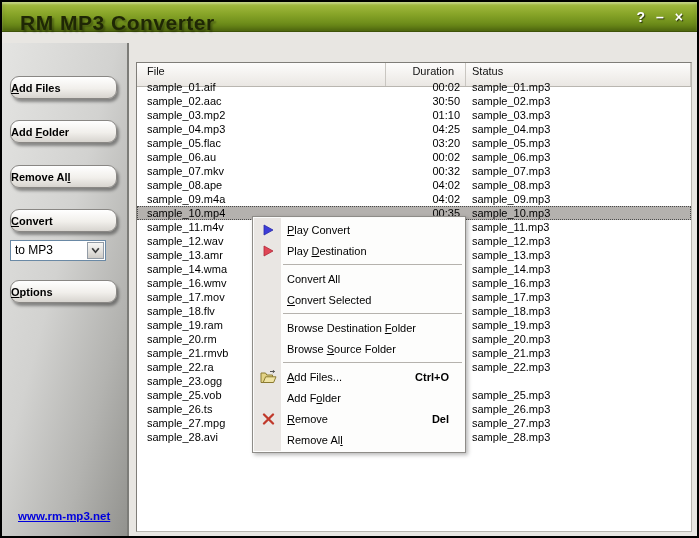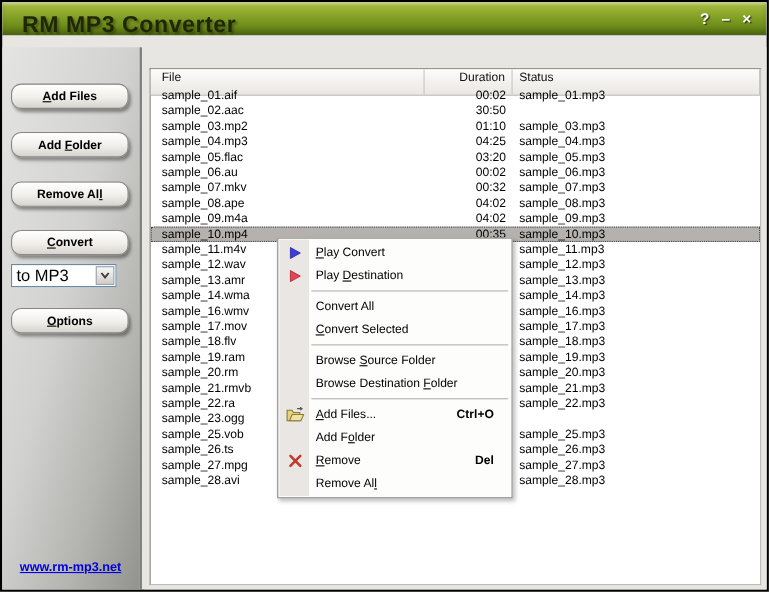--- a/index.html
+++ b/index.html
@@ -22,26 +22,26 @@
 
   
   .sidebar { position:absolute; left:0; top:41px; bottom:0; width:127px;
     background:linear-gradient(105deg,#e4e4e2 0%, #d2d2d0 45%, #b3b3b0 75%, #92928e 100%);
     border-right:2px solid #7c7c78; }
   .sbtn { position:absolute; left:8px; width:107px; height:23px;
     border:1px solid #898784; border-radius:9px;
     background:linear-gradient(180deg,#ffffff 0%, #f1efeb 55%, #d7d4cf 100%);
     box-shadow:2px 3px 3px rgba(0,0,0,0.38);
     font-family:"Liberation Sans",sans-serif; font-size:11px; font-weight:bold; color:#000;
-    display:flex; align-items:center; justify-content:center; cursor:default; }
+    display:flex; align-items:center; cursor:default; }
   .mn { text-decoration:underline; text-underline-offset:1px; }
 
   .combo { position:absolute; left:8px; top:197px; width:96px; height:21px;
     background:#fff; border:1px solid #6a89a5; }
-  .combo-text { position:absolute; left:4px; top:0; line-height:19px; font-size:15px; color:#000; }
+  .combo-text { position:absolute; left:4px; top:0; line-height:19px; font-size:12px; color:#000; }
   .combo-btn { position:absolute; right:1px; top:1px; bottom:1px; width:17px;
     background:linear-gradient(180deg,#f7f7f5 0%, #e3e1dd 55%, #cfccc7 100%);
     border:1px solid #939ca6; display:flex; align-items:center; justify-content:center; }
 
   .weblink { position:absolute; left:16px; top:467px; font-size:11.5px; font-weight:bold;
     color:#0000dd; text-decoration:underline; cursor:pointer; }
 
   
   .main { position:absolute; left:129px; top:41px; right:0; bottom:0; background:#e8e6e2; }
   .filelist { position:absolute; left:134px; top:60px; width:556px; height:470px;
@@ -49,21 +49,21 @@
   .lheader { position:absolute; left:0; top:0; right:0; height:24px; display:flex;
     background:linear-gradient(180deg,#fdfcfb,#eae7e3);
     border-bottom:1px solid #b9b6b0; font-size:11px; color:#111; }
   .hcell { line-height:16px; border-right:1px solid #c9c6c1; }
   .lrows { position:absolute; left:0; top:17px; right:0; bottom:0; overflow:hidden; }
   .lrow { display:flex; height:14px; line-height:14px; font-size:11px; color:#000; }
   .c-file   { flex:0 0 249px; padding-left:10px; overflow:hidden; white-space:nowrap; }
   .c-dur    { flex:0 0 80px;  text-align:right; padding-right:6px; white-space:nowrap; }
   .c-status { flex:1 1 auto;  padding-left:6px; overflow:hidden; white-space:nowrap; }
   .h-file   { flex:0 0 249px; padding-left:10px; }
-  .h-dur    { flex:0 0 80px;  text-align:right; padding-right:6px; }
+  .h-dur    { flex:0 0 80px;  text-align:right; padding-right:11px; }
   .h-status { flex:1 1 auto;  padding-left:6px; }
   .lrow.selected { background:#b4b1ae; outline:1px dotted #4a4a4a; outline-offset:-1px; }
 
   
   .cmenu { position:absolute; left:250px; top:214px; width:214px;
     background:#fdfdfc; border:1px solid #8e8c88; padding:2px 0;
     box-shadow: inset 1px 1px 0 #fbfbfa, 2px 2px 4px rgba(0,0,0,0.28); }
   .cmenu::before { content:""; position:absolute; left:1px; top:1px; bottom:1px; width:27px;
     background:#e9e6e3; }
   .mitem { position:relative; display:flex; align-items:center; height:21px;
@@ -128,20 +128,21 @@
     </div>
     <div class="lrows" id="rows">
         <div class="lrow">
           <span class="c-file">sample_01.aif</span>
           <span class="c-dur">00:02</span>
           <span class="c-status">sample_01.mp3</span>
         </div>
         <div class="lrow">
           <span class="c-file">sample_02.aac</span>
           <span class="c-dur">30:50</span>
+          <span class="c-status">sample_02.mp3</span>
         </div>
         <div class="lrow">
           <span class="c-file">sample_03.mp2</span>
           <span class="c-dur">01:10</span>
           <span class="c-status">sample_03.mp3</span>
         </div>
         <div class="lrow">
           <span class="c-file">sample_04.mp3</span>
           <span class="c-dur">04:25</span>
           <span class="c-status">sample_04.mp3</span>
@@ -302,31 +303,31 @@
     <span class="mshortcut"></span>
   </div>
       <div class="msep"></div>
       <div class="mitem">
     <span class="micon">
       
       
       
       
     </span>
+    <span class="mlabel"><span class="pre">Browse Destination </span><span class="mn key">F</span><span class="post">older</span></span>
+    <span class="mshortcut"></span>
+  </div>
+      <div class="mitem">
+    <span class="micon">
+      
+      
+      
+      
+    </span>
     <span class="mlabel"><span class="pre">Browse </span><span class="mn key">S</span><span class="post">ource Folder</span></span>
-    <span class="mshortcut"></span>
-  </div>
-      <div class="mitem">
-    <span class="micon">
-      
-      
-      
-      
-    </span>
-    <span class="mlabel"><span class="pre">Browse Destination </span><span class="mn key">F</span><span class="post">older</span></span>
     <span class="mshortcut"></span>
   </div>
       <div class="msep"></div>
       <div class="mitem">
     <span class="micon">
 
       <svg width="17" height="14" viewBox="0 0 17 14" style="display: block;">
         <path d="M1 12.5 L1 3 L5.5 3 L6.8 5 L12.5 5 L12.5 12.5 Z" fill="#e3d386" stroke="#8a7a30" stroke-width="1"></path>
         <path d="M3.2 12.5 L5.6 6.8 L16 6.8 L13.6 12.5 Z" fill="#efe3a4" stroke="#8a7a30" stroke-width="1"></path>
         <path d="M10 1.5 L14.5 1.5 M12.8 0.2 L14.6 1.5 L12.8 2.8" fill="none" stroke="#555" stroke-width="1"></path>

